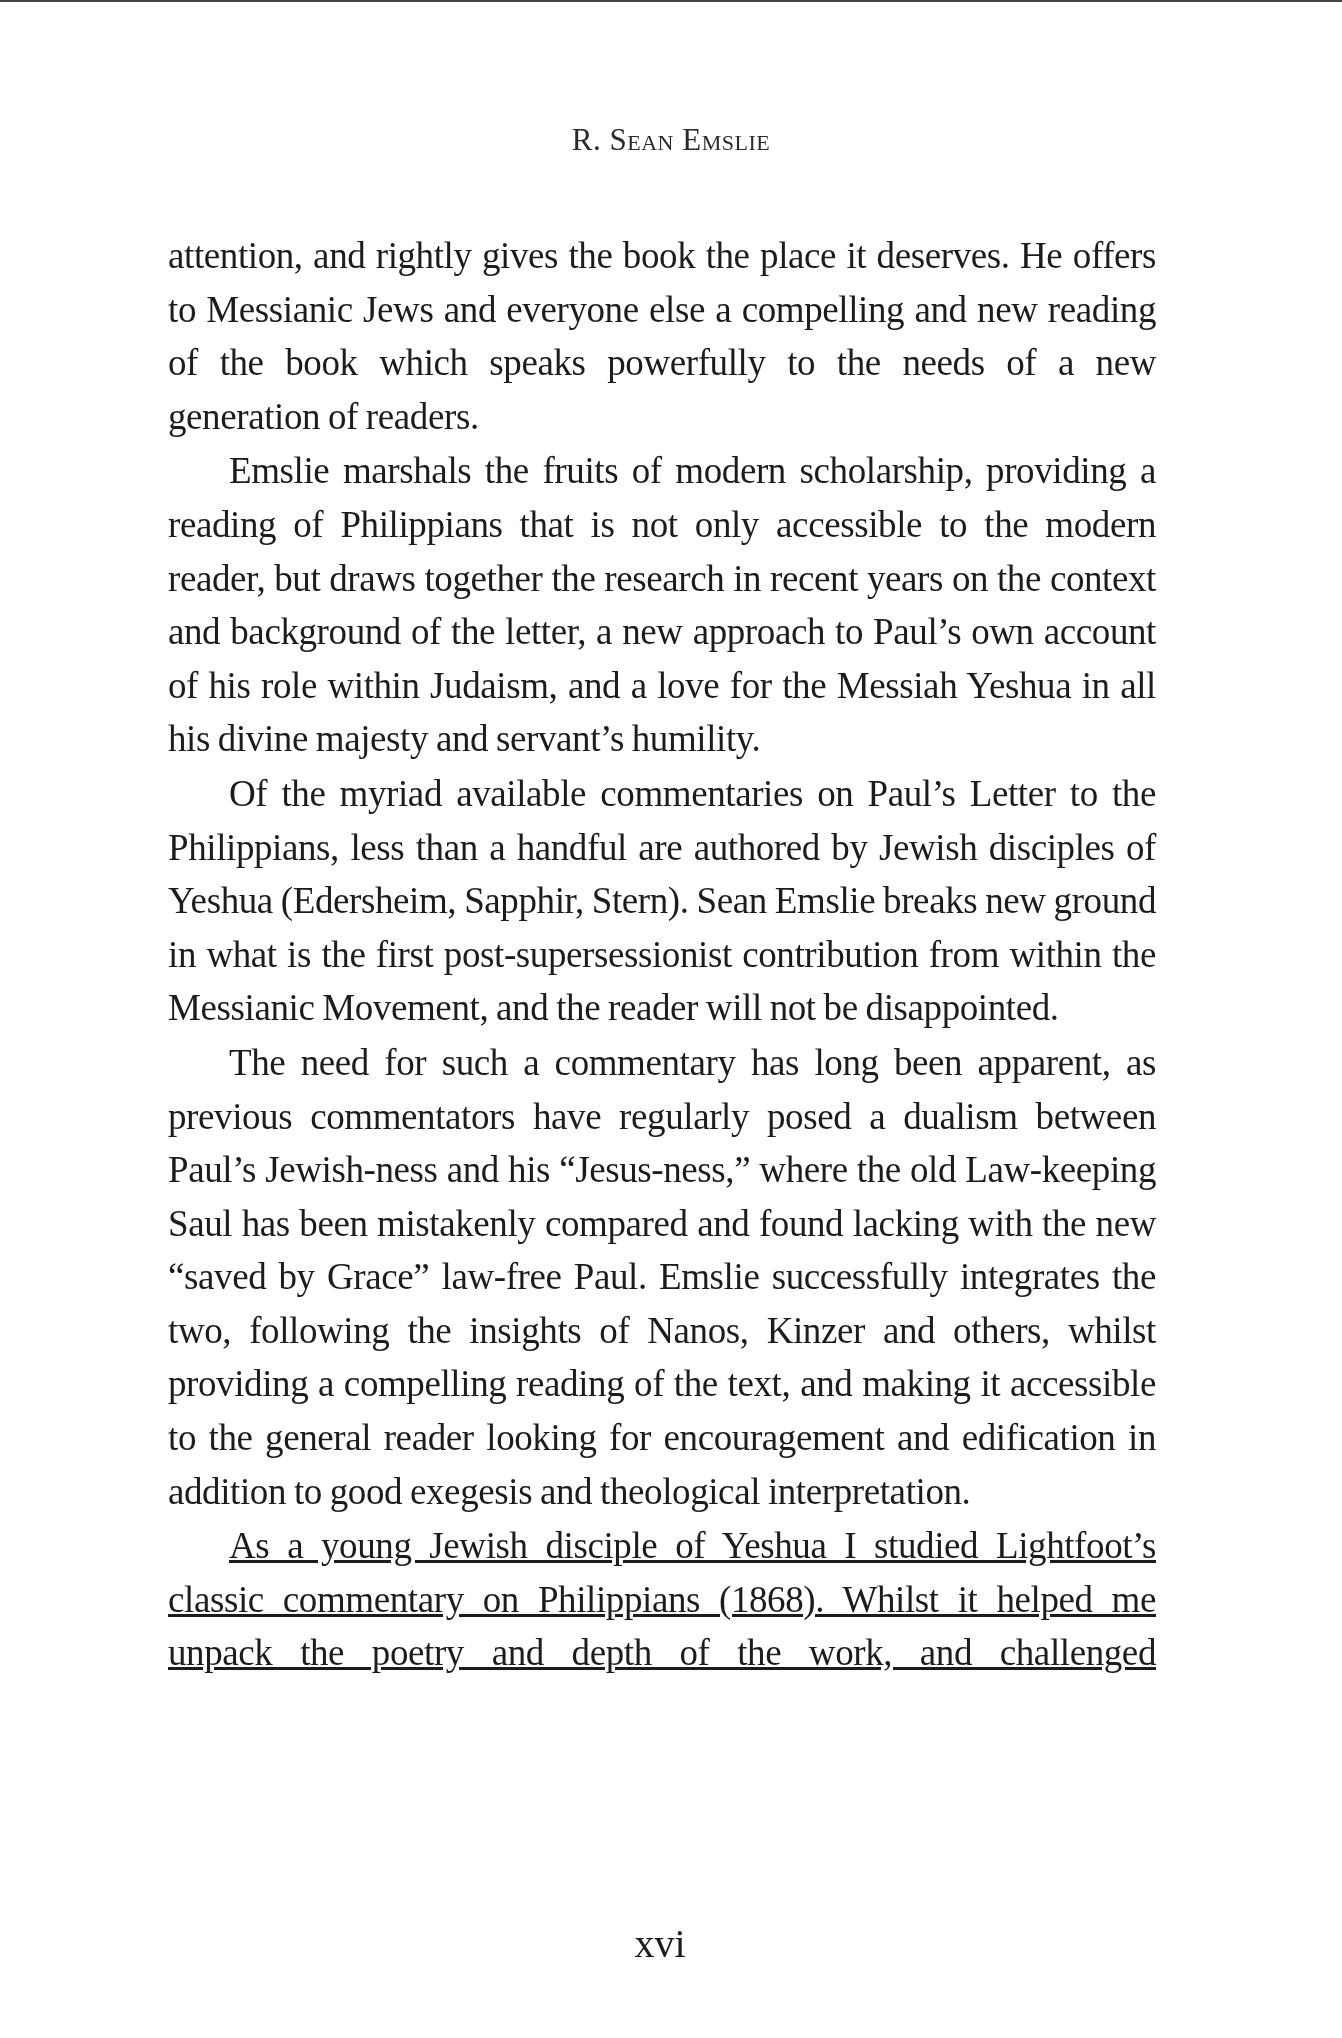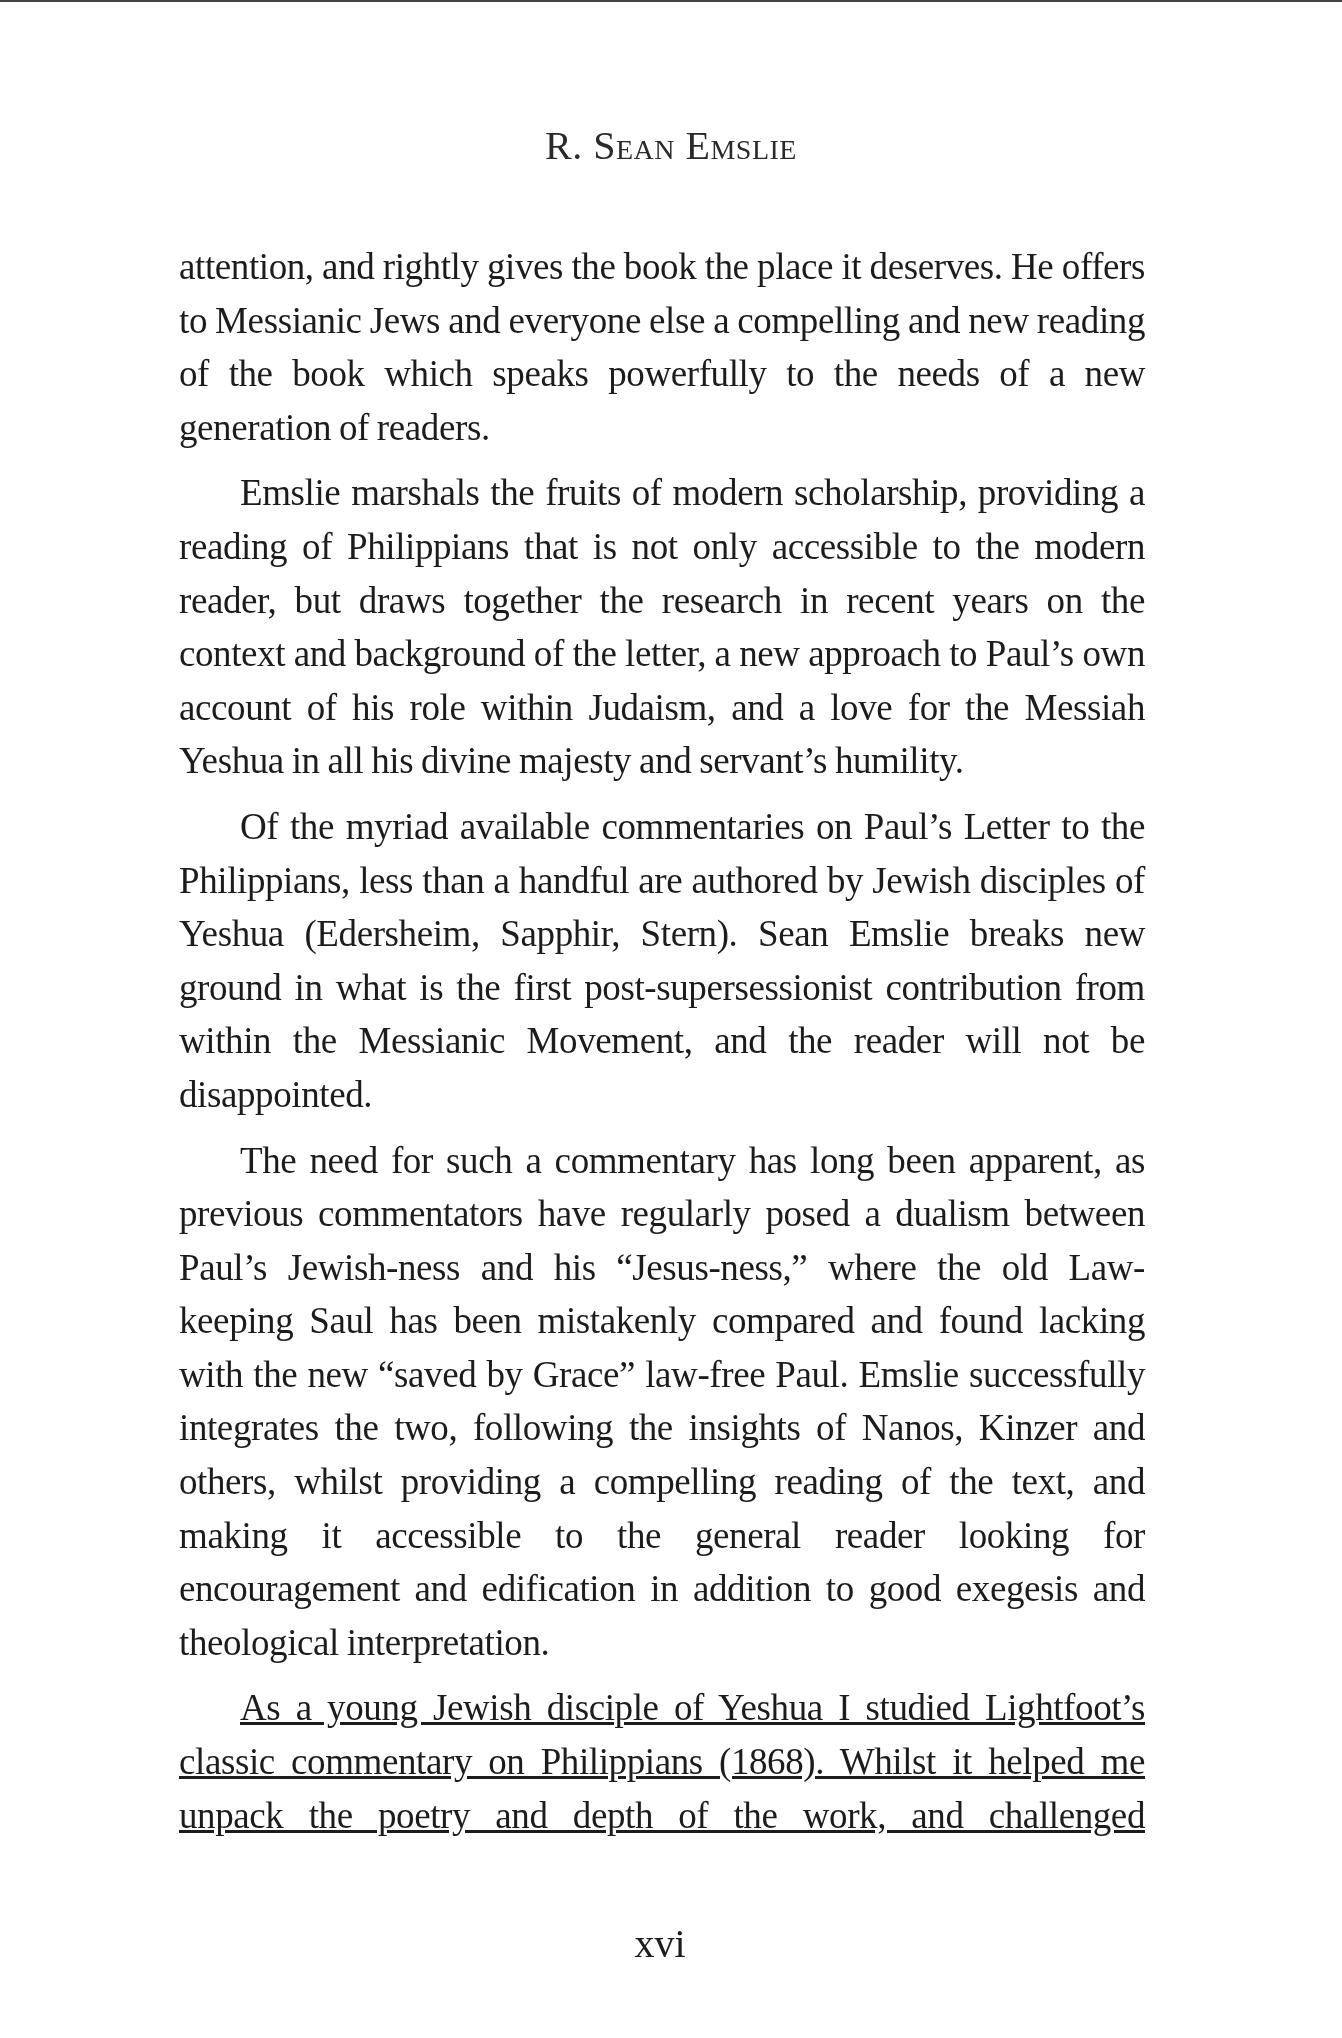--- a/index.html
+++ b/index.html
@@ -22,39 +22,39 @@
       width: 1342px;
       height: 2px;
       background: #444444;
     }
     .running-head {
       position: absolute;
       top: 122px;
       left: 0;
       width: 1342px;
       text-align: center;
-      font-size: 40px;
+      font-size: 31px;
       letter-spacing: 0.5px;
       color: #2a2a2a;
       font-variant: small-caps;
     }
     .body-text {
       position: absolute;
       left: 167px;
       top: 228px;
       width: 990px;
       font-size: 37px;
       line-height: 53.6px;
       text-align: justify;
       letter-spacing: -0.4px;
       word-spacing: -1px;
       hyphens: none;
     }
     .body-text p {
-      margin: 12px;
+      margin: 1px;
       text-indent: 0;
     }
     .body-text p.indent {
       text-indent: 61px;
     }
     .folio {
       position: absolute;
       top: 1920px;
       left: 0;
       width: 1320px;

